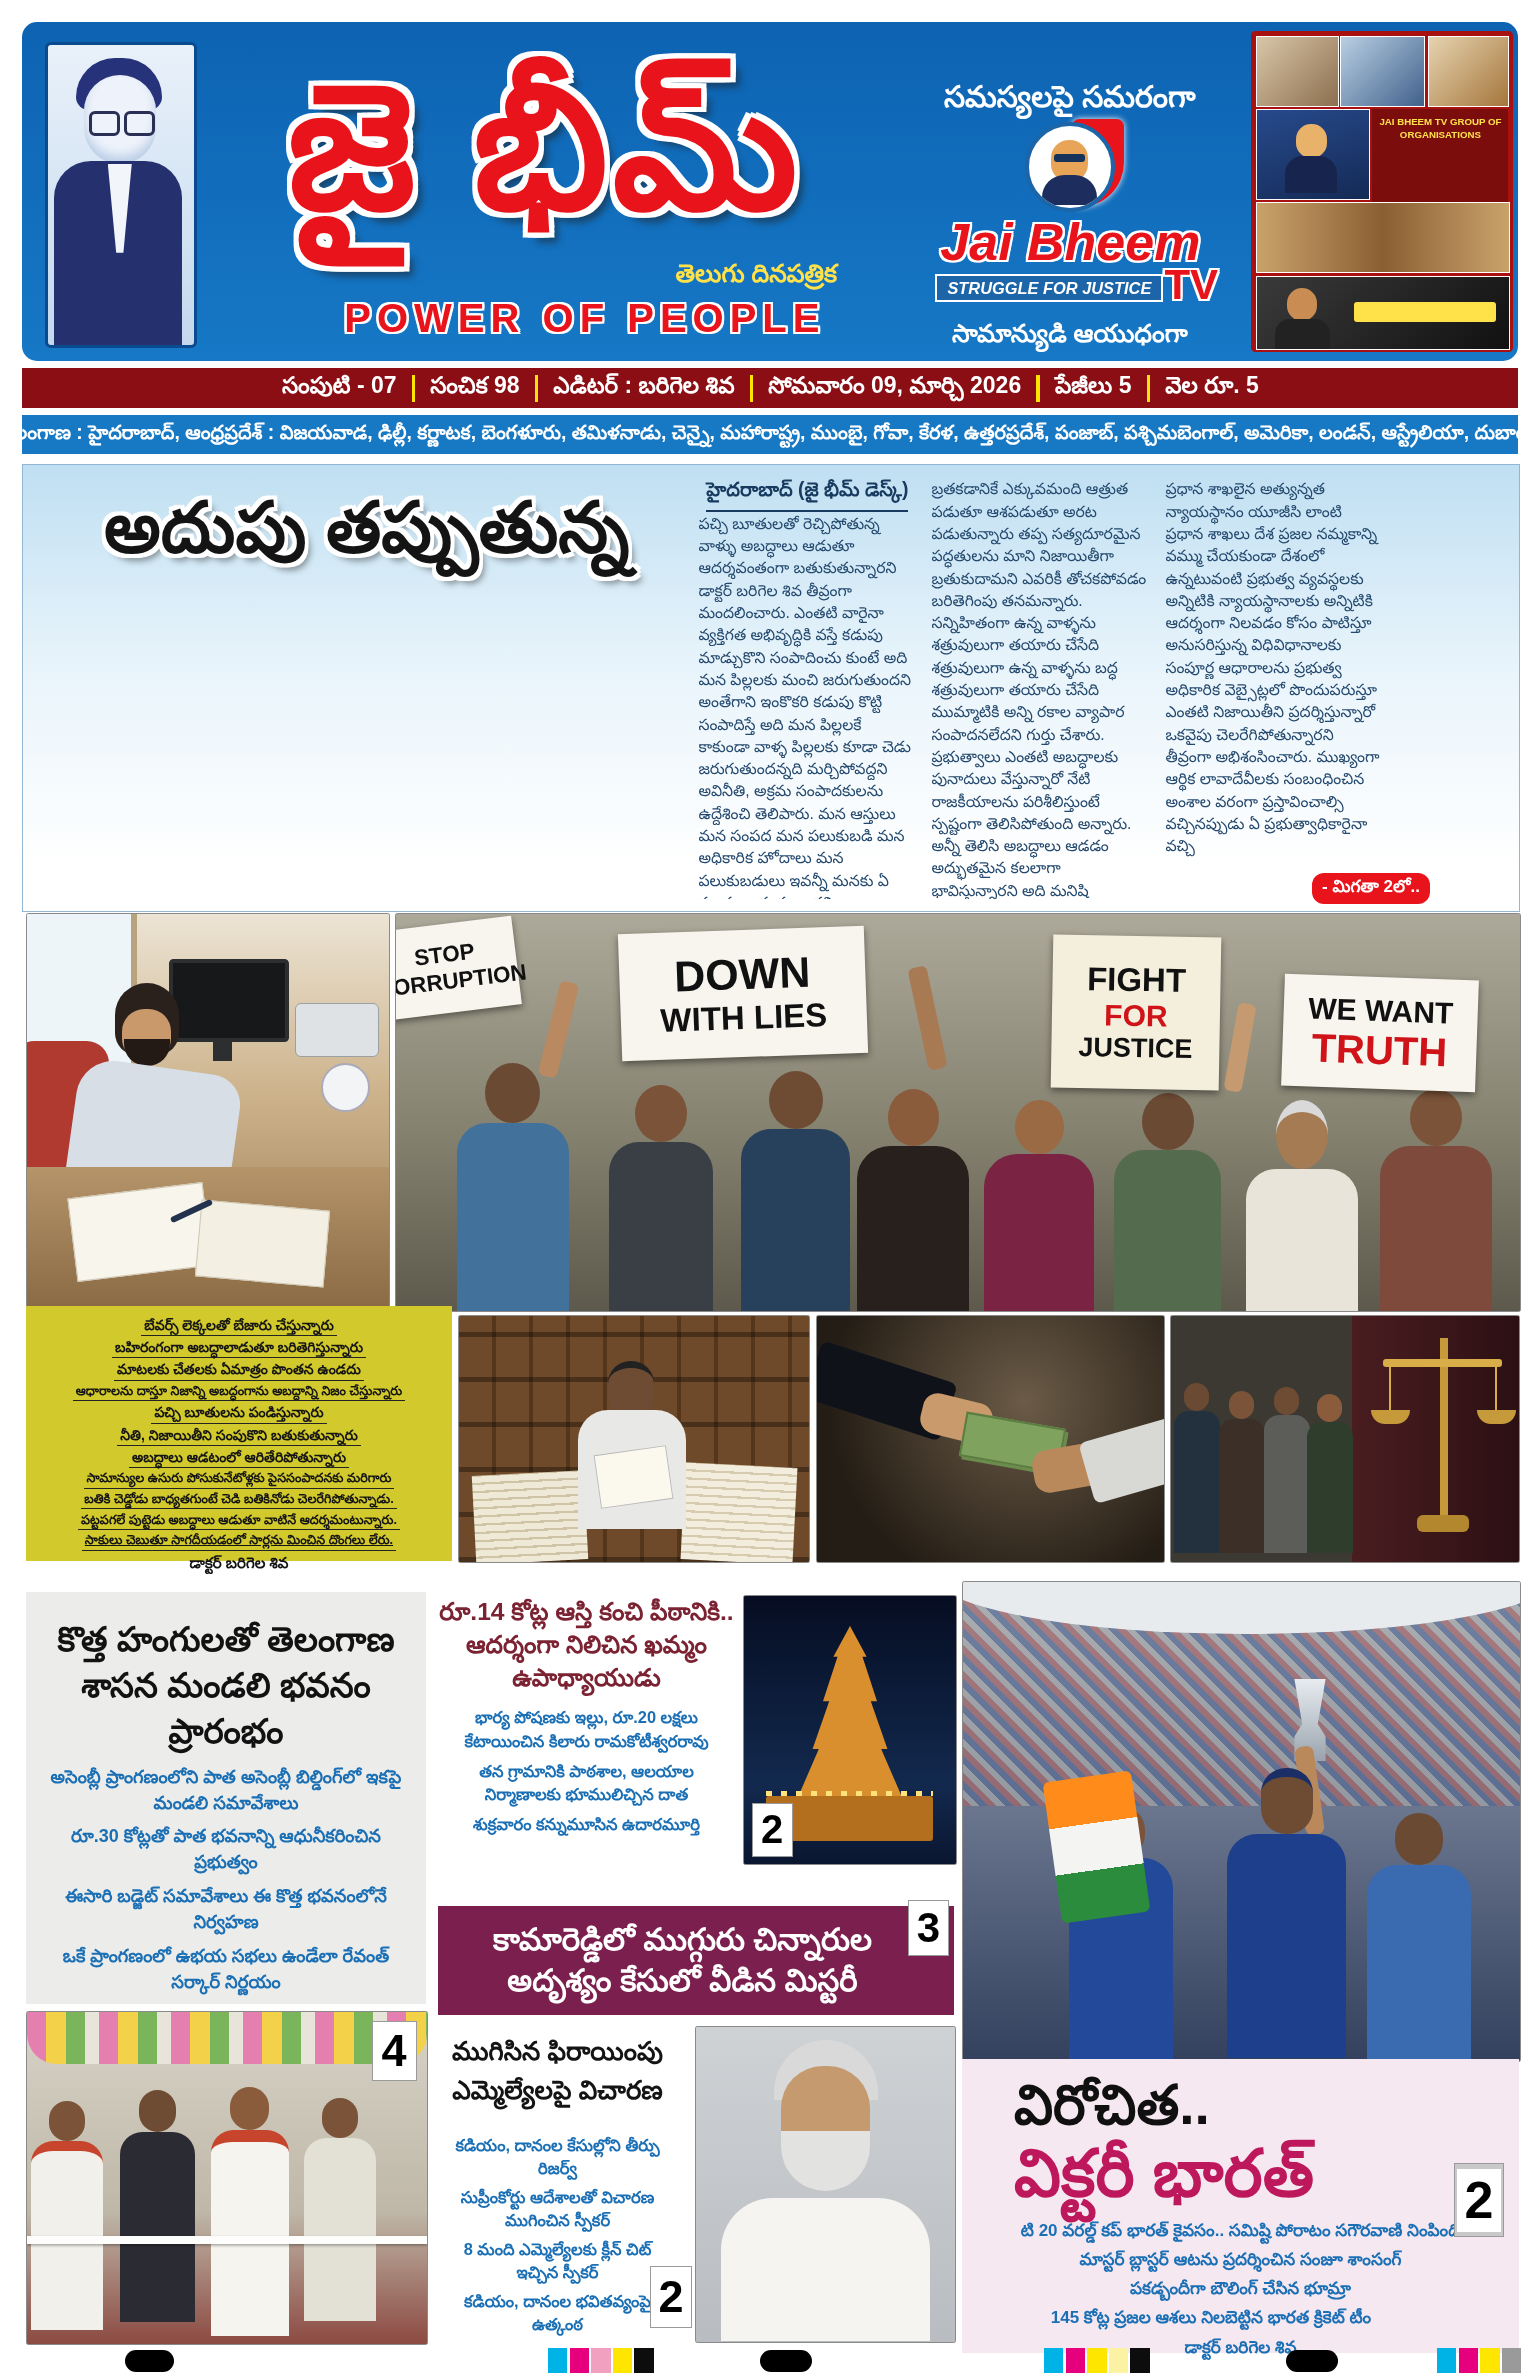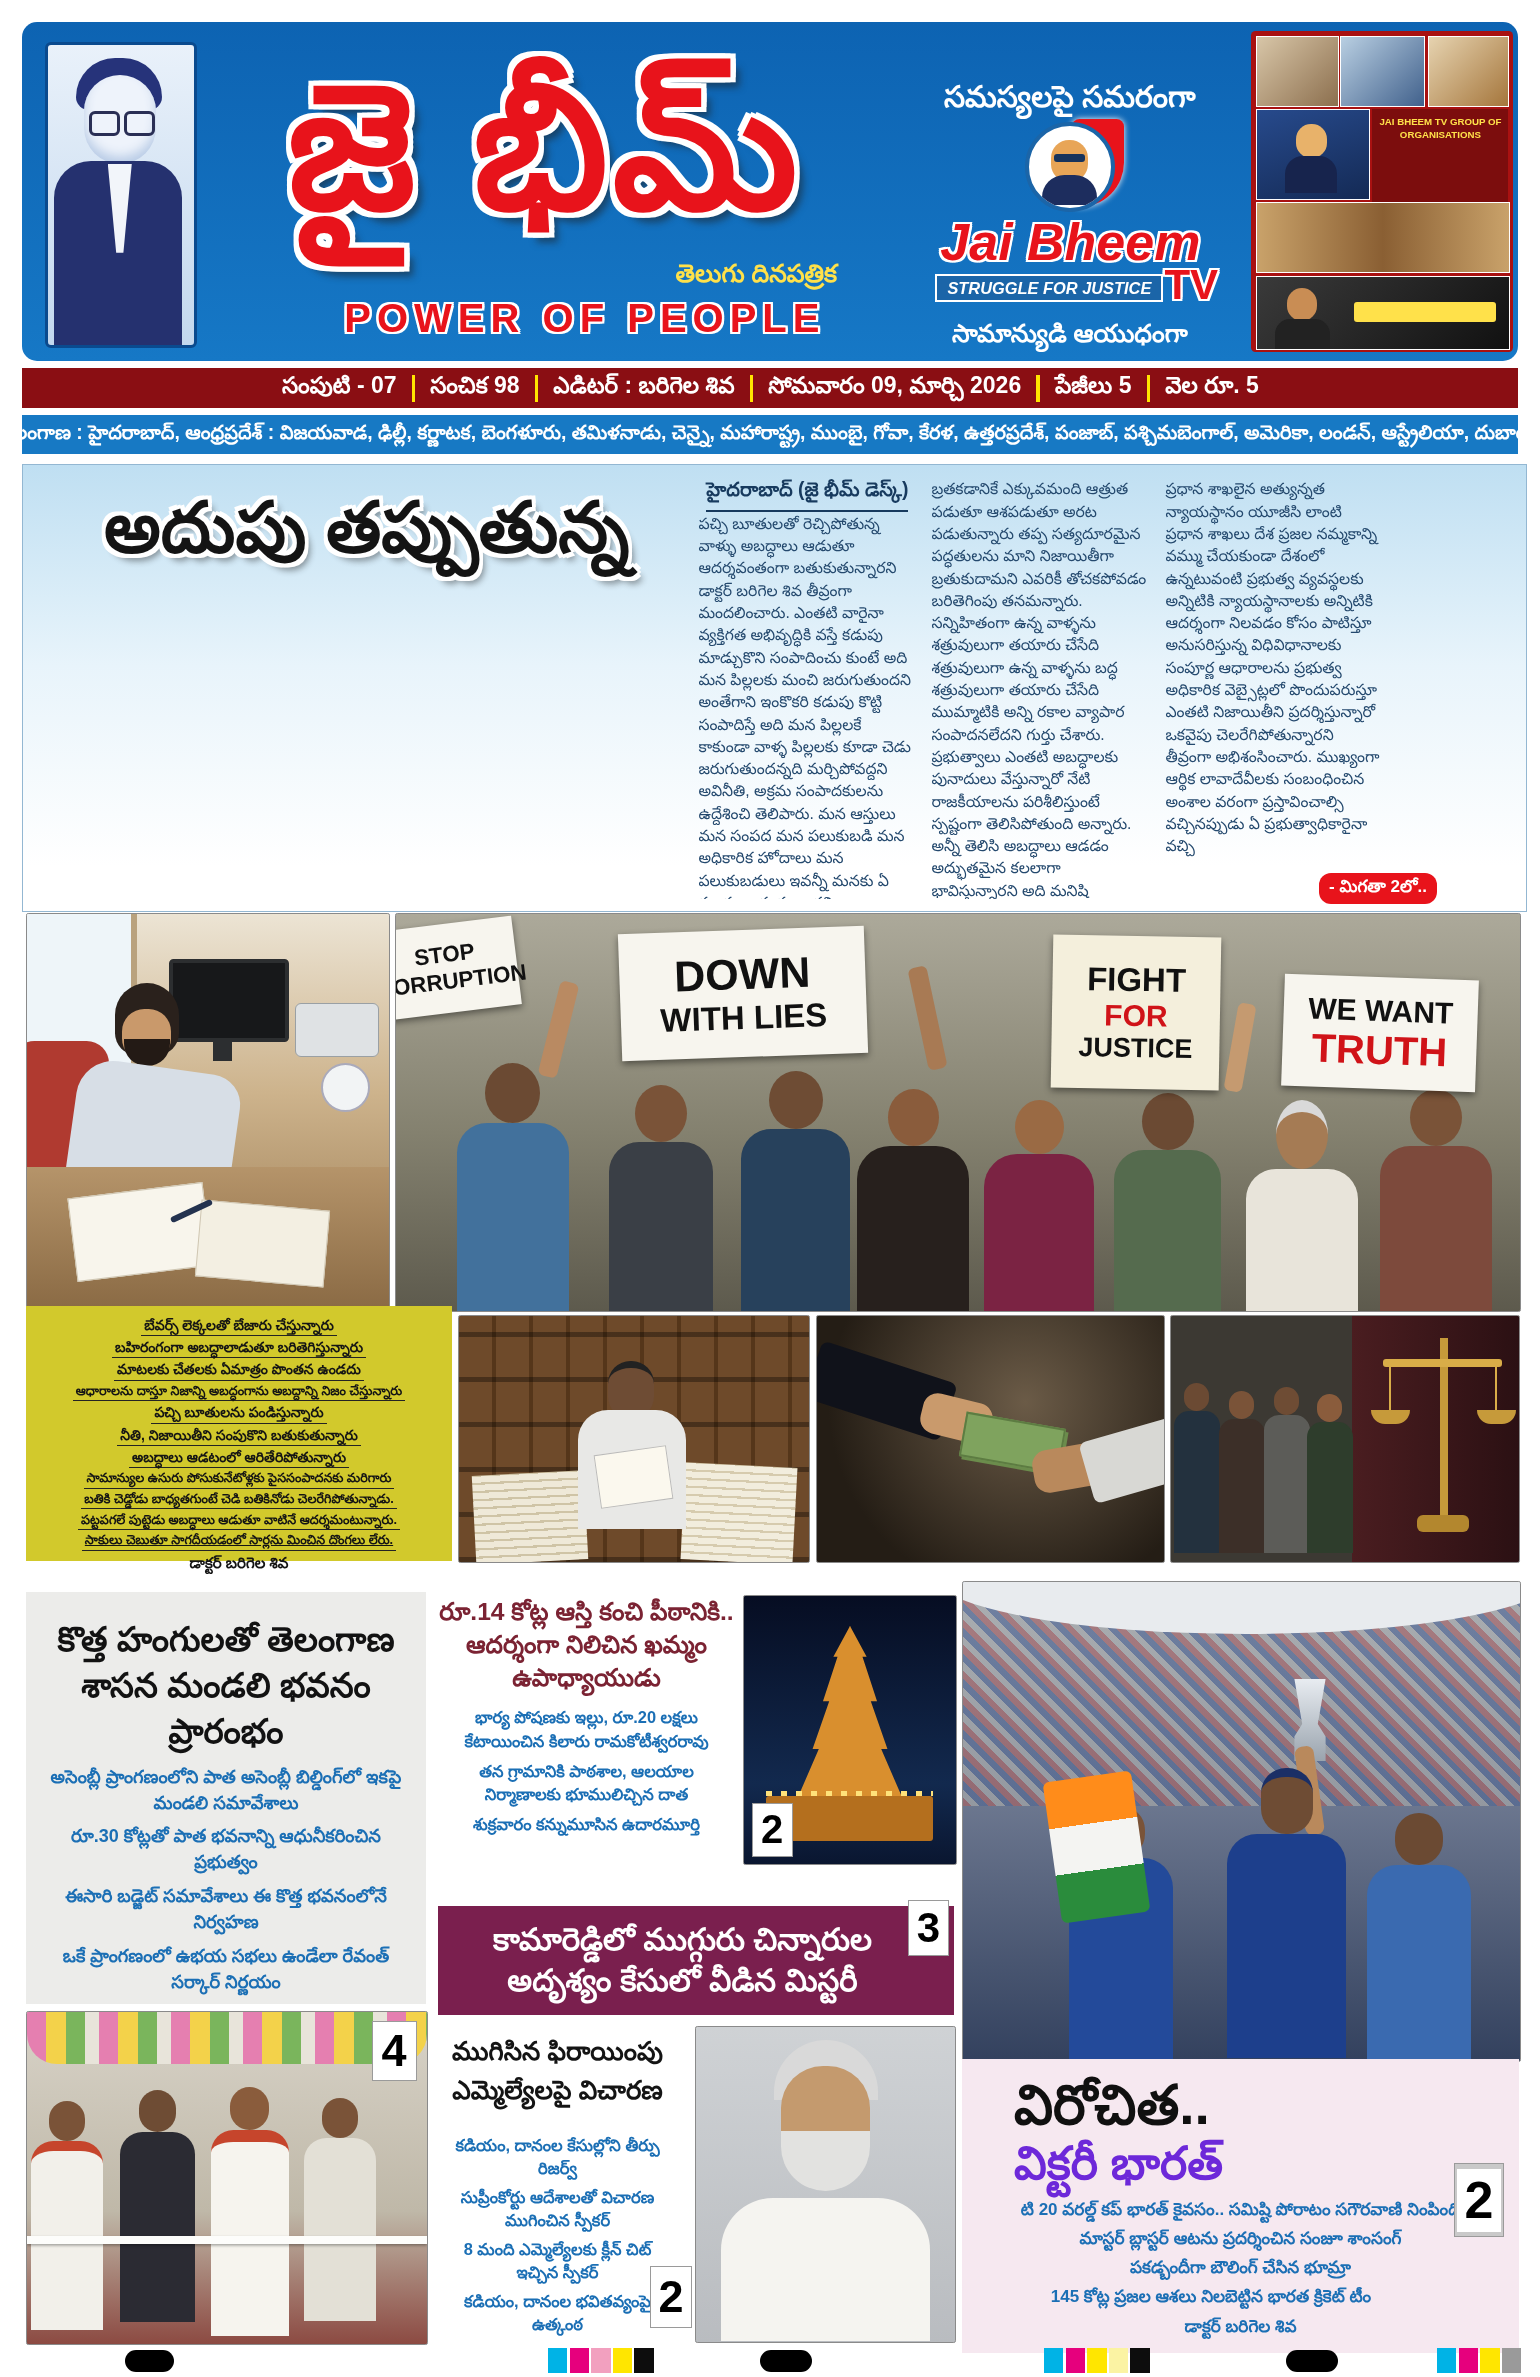--- a/index.html
+++ b/index.html
@@ -94,21 +94,21 @@
     <span style="width:3.7px;height:27px;background:#ffe400;display:inline-block;"></span>
     <span>పేజీలు 5</span>
     <span style="width:3.7px;height:27px;background:#ffe400;display:inline-block;"></span>
     <span>వెల రూ. 5</span>
   </div>
 
   <div class="abs" style="left:22.4px;top:415px;width:1496px;height:39px;background:#1779c4;display:flex;align-items:center;justify-content:center;">
     <span style="color:#fff;font-size:19.4px;font-weight:bold;white-space:nowrap;">పబ్లిషర్స్ తెలంగాణ : హైదరాబాద్, ఆంధ్రప్రదేశ్ : విజయవాడ, ఢిల్లీ, కర్ణాటక, బెంగళూరు, తమిళనాడు, చెన్నై, మహారాష్ట్ర, ముంబై, గోవా, కేరళ, ఉత్తరప్రదేశ్, పంజాబ్, పశ్చిమబెంగాల్, అమెరికా, లండన్, ఆస్ట్రేలియా, దుబాయ్, మస్కట్</span>
   </div>
 
-  <div class="abs" style="left:22.4px;top:464px;width:1496px;height:446px;background:linear-gradient(180deg,#bfdff2,#e8f4fb 45%,#ffffff 90%);border:0.7px solid #93b7d2;padding-left:7px;">
+  <div class="abs" style="left:22.4px;top:464px;width:1496px;height:446px;background:linear-gradient(180deg,#bfdff2,#e8f4fb 45%,#ffffff 90%);border:0.7px solid #93b7d2;">
     <div class="abs ow-md" style="left:11.2px;top:26px;width:664px;color:#141414;font-size:71px;font-weight:bold;text-align:center;line-height:1.05;">అదుపు తప్పుతున్న</div>
 
     <div class="abs" style="left:675px;top:13.4px;width:218px;height:421px;overflow:hidden;">
       <div style="display:table;margin:0 auto 1px auto;color:#173a5e;font-size:19.4px;font-weight:bold;border-bottom:2.2px solid #173a5e;padding-bottom:4.5px;">హైదరాబాద్ (జై భీమ్ డెస్క్)</div>
       <div class="colcopy">పచ్చి బూతులతో రెచ్చిపోతున్న వాళ్ళు అబద్ధాలు ఆడుతూ ఆదర్శవంతంగా బతుకుతున్నారని డాక్టర్ బరిగెల శివ తీవ్రంగా మందలించారు. ఎంతటి వారైనా వ్యక్తిగత అభివృద్ధికి వస్తే కడుపు మాడ్చుకొని సంపాదించు కుంటే అది మన పిల్లలకు మంచి జరుగుతుందని అంతేగాని ఇంకొకరి కడుపు కొట్టి సంపాదిస్తే అది మన పిల్లలకే కాకుండా వాళ్ళ పిల్లలకు కూడా చెడు జరుగుతుందన్నది మర్చిపోవద్దని అవినీతి, అక్రమ సంపాదకులను ఉద్దేశించి తెలిపారు. మన ఆస్తులు మన సంపద మన పలుకుబడి మన అధికారిక హోదాలు మన పలుకుబడులు ఇవన్నీ మనకు ఏ మాత్రం శాశ్వతం కాదని తెలిసినప్పటికిని నీతిమాలిన బ్రతుకు</div>
     </div>
     <div class="abs colcopy" style="left:908px;top:13.4px;width:218px;height:421px;">బ్రతకడానికే ఎక్కువమంది ఆత్రుత పడుతూ ఆశపడుతూ అరట పడుతున్నారు తప్ప సత్యదూరమైన పద్ధతులను మాని నిజాయితీగా బ్రతుకుదామని ఎవరికీ తోచకపోవడం బరితెగింపు తనమన్నారు. సన్నిహితంగా ఉన్న వాళ్ళను శత్రువులుగా తయారు చేసేది శత్రువులుగా ఉన్న వాళ్ళను బద్ధ శత్రువులుగా తయారు చేసేది ముమ్మాటికి అన్ని రకాల వ్యాపార సంపాదనలేదని గుర్తు చేశారు. ప్రభుత్వాలు ఎంతటి అబద్ధాలకు పునాదులు వేస్తున్నారో నేటి రాజకీయాలను పరిశీలిస్తుంటే స్పష్టంగా తెలిసిపోతుంది అన్నారు. అన్నీ తెలిసి అబద్ధాలు ఆడడం అద్భుతమైన కలలాగా భావిస్తున్నారని అది మనిషి మరుగుజ్జుతనాన్ని తెలియజేస్తుందన్న సంగతిని మరిచిపోతుండడం తీరని లోటులాగా భావించాలన్నారు. దేశంలో</div>
     <div class="abs colcopy" style="left:1142px;top:13.4px;width:218px;height:388px;">ప్రధాన శాఖలైన అత్యున్నత న్యాయస్థానం యూజీసి లాంటి ప్రధాన శాఖలు దేశ ప్రజల నమ్మకాన్ని వమ్ము చేయకుండా దేశంలో ఉన్నటువంటి ప్రభుత్వ వ్యవస్థలకు అన్నిటికి న్యాయస్థానాలకు అన్నిటికి ఆదర్శంగా నిలవడం కోసం పాటిస్తూ అనుసరిస్తున్న విధివిధానాలకు సంపూర్ణ ఆధారాలను ప్రభుత్వ అధికారిక వెబ్సైట్లలో పొందుపరుస్తూ ఎంతటి నిజాయితీని ప్రదర్శిస్తున్నారో ఒకవైపు చెలరేగిపోతున్నారని తీవ్రంగా అభిశంసించారు. ముఖ్యంగా ఆర్థిక లావాదేవీలకు సంబంధించిన అంశాల వరంగా ప్రస్తావించాల్సి వచ్చినప్పుడు ఏ ప్రభుత్వాధికారైనా వచ్చి</div>
     <div class="abs" style="right:89px;bottom:7.5px;background:#e8131b;color:#ffffff;font-size:17px;font-weight:bold;padding:3.7px 10.4px;border-radius:12px;">- మిగతా 2లో..</div>
   </div>
@@ -333,21 +333,21 @@
       </div>
     <div class="abs" style="left:89px;top:194px;width:89px;height:142px;transform:rotate(-8deg);background:linear-gradient(180deg,#ff8c1a 0 33%,#f4f4f2 33% 66%,#2a8c3c 66%);border-radius:6px;"></div>
     <div class="person" style="left:432px;top:231px;">
         <div style="width:48px;height:52px;background:#6b4a33;border-radius:24px;"></div>
         <div style="width:104px;height:194px;margin-left:-28px;background:#3a6ab0;border-radius:30px 30px 0 0;"></div>
       </div>
   </div>
 
   <div class="abs" style="left:962px;top:2059px;width:557px;height:294px;background:#f6e8f0;">
     <div style="margin:18px 0 0 52px;color:#101010;font-size:55px;font-weight:bold;line-height:1.05;">విరోచిత..</div>
-    <div style="margin:4.5px 0 10.4px 52px;color:#6d28d9;font-size:46px;font-weight:bold;line-height:1.05;">విక్టరీ  భారత్</div>
+    <div style="margin:4.5px 0 10.4px 52px;color:#be185d;font-size:66px;font-weight:bold;line-height:1.05;">విక్టరీ  భారత్</div>
     <div class="pt" style="font-size:17px;margin:4.5px 30px;">టి 20 వరల్డ్ కప్ భారత్ కైవసం.. సమిష్టి పోరాటం సగౌరవాణి నింపింది</div>
     <div class="pt" style="font-size:17px;margin:4.5px 30px;">మాస్టర్ బ్లాస్టర్ ఆటను ప్రదర్శించిన సంజూ శాంసంగ్</div>
     <div class="pt" style="font-size:17px;margin:4.5px 30px;">పకడ్బందీగా బౌలింగ్ చేసిన భూమ్రా</div>
     <div class="pt" style="font-size:17px;margin:4.5px 89px 4.5px 30px;">145 కోట్ల ప్రజల ఆశలు నిలబెట్టిన భారత క్రికెట్ టీం</div>
     <div class="pt" style="font-size:17px;margin:4.5px 30px;">డాక్టర్ బరిగెల శివ</div>
     <div class="badge abs" style="right:15px;top:104px;width:48px;height:72px;font-size:52px;background:#c9c9c9;">
       <span style="background:#fff;padding:1.5px 7.5px;">2</span>
     </div>
   </div>
 

